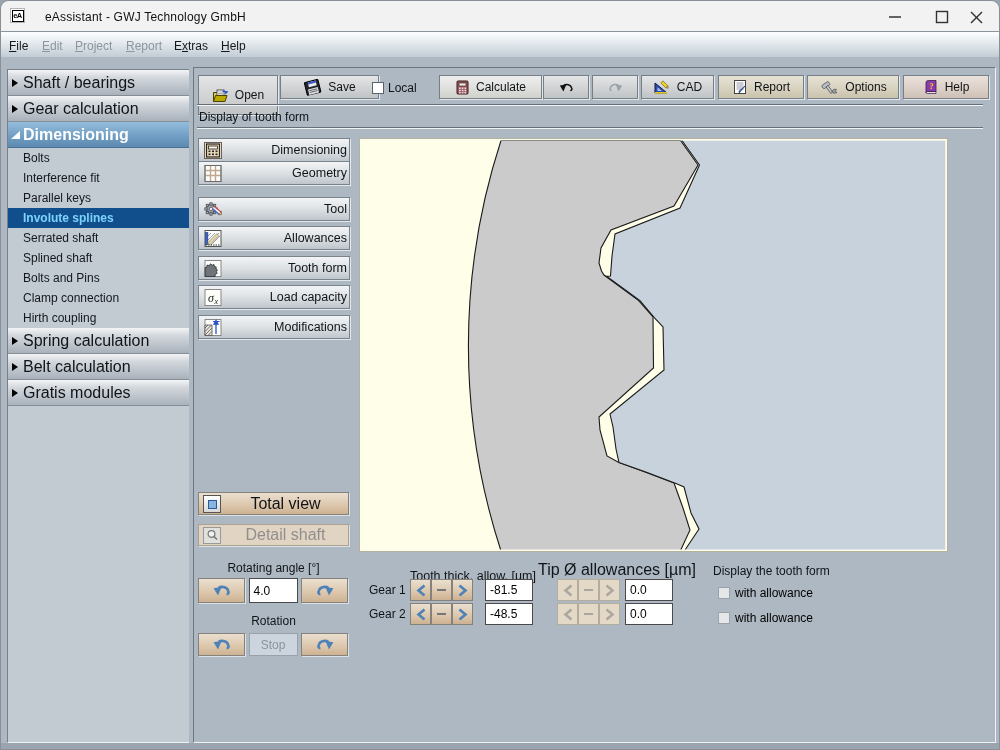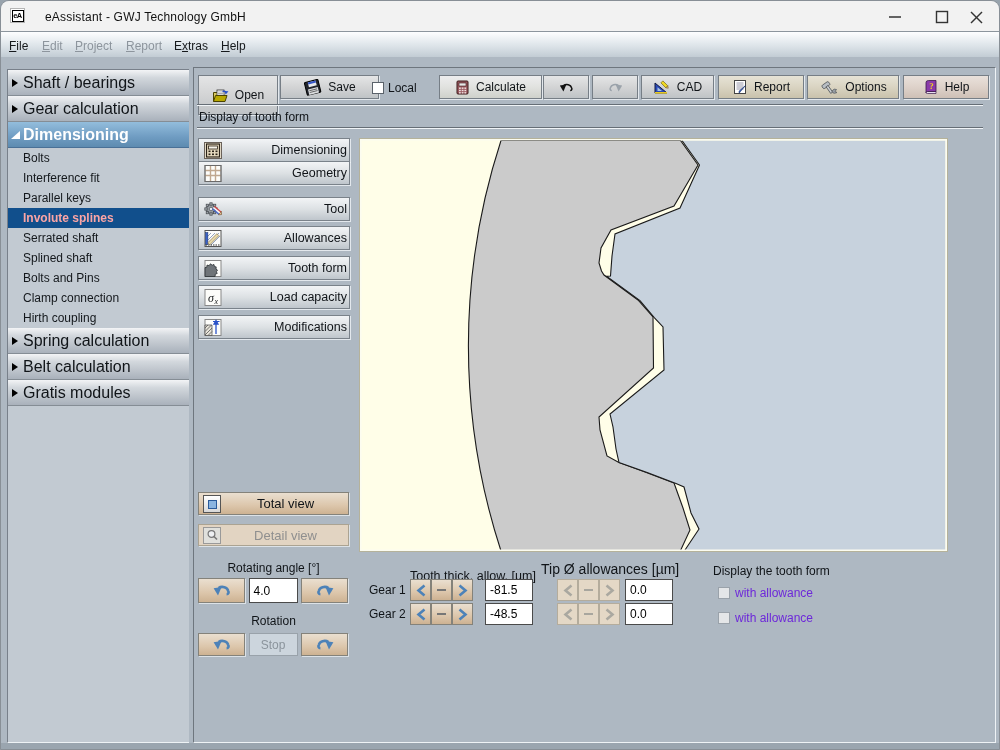--- a/index.html
+++ b/index.html
@@ -13,33 +13,33 @@
 #menubar{position:absolute;left:0;top:30px;width:100%;height:26px;background:linear-gradient(#fdfeff,#dde4e9 55%,#c2ccd4);border-top:1px solid #8c959d}
 .mi{position:absolute;top:7px;font-size:12px;color:#16191c}
 .mi.dis{color:#8d959d}
 #sidebar{position:absolute;left:6px;top:68px;width:182px;height:674px;background:#c2cad2;border-left:1px solid #78808a;border-top:1px solid #78808a;border-bottom:1px solid #eef2f5}
 .hdr{position:relative;width:100%;height:26px;background:linear-gradient(#f3f4f6,#d3d8dd 30%,#a9b1bb);border-bottom:1px solid #858d95;font-size:16px;color:#101418;line-height:25px}
 .hdr .tri{position:absolute;left:4px;top:9px;width:0;height:0;border-left:6px solid #000;border-top:4px solid transparent;border-bottom:4px solid transparent}
 .hdr .lbl{position:absolute;left:15px;top:0}
 .hdr.open{background:linear-gradient(#93bddc,#6f9cc2 60%,#5d8bb0);color:#fff;font-weight:bold;border-bottom:1px solid #497096}
 .hdr.open .tri{border-left:none;border-top:none;left:3px;top:9px;width:0;height:0;border-bottom:8px solid #fff;border-left:9px solid transparent}
 .itm{position:relative;width:100%;height:20px;font-size:12px;color:#14181c;line-height:20px;padding-left:15px}
-.itm.sel{background:#114f8c;color:#fca5a5;font-weight:bold}
+.itm.sel{background:#114f8c;color:#7dd3fc;font-weight:bold}
 #rp{position:absolute;left:192px;top:66px;width:803px;height:676px;background:#aeb8c2;border-left:1px solid #6e767e;border-top:1px solid #6e767e;border-right:1px solid #eef2f5;border-bottom:1px solid #eef2f5}
 .btn{position:absolute;display:flex;align-items:center;justify-content:center;gap:6px;font-size:12px;color:#101418;background:linear-gradient(#e4e5e6,#d3d4d5 50%,#bfc3c6);border:1px solid #767e86;box-shadow:1px 1px 0 rgba(240,244,247,.8)}
 .btn.warm{background:linear-gradient(#e6e3d6,#dad4c2 50%,#c9c2ac)}
 .btn.pink{background:linear-gradient(#e9e1db,#ded2ca 50%,#cec0b6)}
 .btn.lite{background:linear-gradient(#ededee,#e1e2df 50%,#cfd1cb)}
-.beige{position:absolute;display:flex;align-items:center;font-size:13px;color:#101418;background:linear-gradient(#eadfd0,#dcc6ab 60%,#cdb292);border:1px solid #84827a;box-shadow:1px 1px 0 rgba(240,244,247,.7)}
+.beige{position:absolute;display:flex;align-items:center;font-size:16px;color:#101418;background:linear-gradient(#eadfd0,#dcc6ab 60%,#cdb292);border:1px solid #84827a;box-shadow:1px 1px 0 rgba(240,244,247,.7)}
 .beige.dis{background:#e2d4c2;border:1px solid #aba392;color:#8f8f8f}
 .sbtn{position:absolute;width:21px;height:22px;display:flex;align-items:center;justify-content:center;background:linear-gradient(#eadfd0,#dcc6ab 60%,#cdb292);border:1px solid #84827a}
 .inp{position:absolute;background:#fff;border:1px solid #4a4a4a;font-size:12px;color:#000;padding-left:4px;display:flex;align-items:center}
 .groove{position:absolute;height:2px;border-top:1px solid #666e76;border-bottom:1px solid #f0f4f7}
 .lab{position:absolute;font-size:12px;color:#101418;white-space:nowrap}
-.lab.gray{color:#6d28d9}
+.lab.gray{color:#000000}
 .cb{position:absolute;width:12px;height:12px;background:#fff;border:1px solid #5a626a}
 .cb.dis{background:#e4e6e8;border:1px solid #9aa2aa}
 </style>
 </head>
 <body>
 <div id="win">
 <div id="titlebar">
   <div id="appico">
         <div class="in">eA</div>
       </div>
@@ -318,21 +318,21 @@
       </span>
   <span style="position:absolute;left:24px;right:0;text-align:center">Total view</span>
     </div>
 <div class="beige dis" style="left:197px;top:523px;width:151px;height:22px">
   <span style="position:absolute;left:4px;top:2px;width:18px;height:17px;background:#e0e0dc;border:1px solid #999;display:flex;align-items:center;justify-content:center">
         <svg width="13" height="13" viewBox="0 0 13 13">
           <circle cx="5.5" cy="5" r="3.4" fill="#eef0f2" stroke="#777" stroke-width="1.2"></circle>
           <line x1="8" y1="7.5" x2="11" y2="10.5" stroke="#777" stroke-width="1.6"></line>
         </svg>
       </span>
-  <span style="position:absolute;left:24px;right:0;text-align:center">Detail view</span>
+  <span style="position:absolute;left:24px;right:0;text-align:center">Detail shaft</span>
     </div>
 <div class="lab" style="left:197px;top:560px;width:151px;text-align:center">Rotating angle [°]</div>
 <div class="beige" style="left:197px;top:577px;width:47px;height:25px;justify-content:center">
   <svg width="20" height="15" viewBox="0 0 20 15">
         <path d="M6.5 5 A6 4.8 0 0 1 16.2 8 A2 2 0 0 1 14.6 11.2" fill="none" stroke="#4d82b8" stroke-width="2.6"></path>
         <path d="M1.6 5.2 L9.6 4 L6 12.4 Z" fill="#4d82b8"></path>
       </svg>
     </div>
 <div class="inp" style="left:247.5px;top:577px;width:49px;height:25px">4.0</div>
 <div class="beige" style="left:300px;top:577px;width:47px;height:25px;justify-content:center">
@@ -351,21 +351,21 @@
 <div style="position:absolute;left:247.5px;top:632px;width:49px;height:23px;background:#ccd5dd;border:1px solid #99a2aa;color:#8b949c;font-size:12px;display:flex;align-items:center;justify-content:center">Stop</div>
 <div class="beige" style="left:300px;top:632px;width:47px;height:23px;justify-content:center">
   <svg width="20" height="15" viewBox="0 0 20 15">
         <path d="M13.5 5 A6 4.8 0 0 0 3.8 8 A2 2 0 0 0 5.4 11.2" fill="none" stroke="#4d82b8" stroke-width="2.6"></path>
         <path d="M18.4 5.2 L10.4 4 L14 12.4 Z" fill="#4d82b8"></path>
       </svg>
     </div>
 <div class="lab" style="left:360px;top:568px;width:224px;text-align:center;font-size:12.5px">Tooth thick. allow. [µm]</div>
 <div class="lab" style="left:368px;top:582px">Gear 1</div>
 <div class="lab" style="left:368px;top:606px">Gear 2</div>
-<div class="lab" style="left:540px;top:560px;width:184px;text-align:left;font-size:14px">Tip Ø allowances [µm]</div>
+<div class="lab" style="left:524px;top:560px;width:184px;text-align:center;font-size:16px">Tip Ø allowances [µm]</div>
 <div class="lab" style="left:712px;top:563px">Display the tooth form</div>
 <div class="cb dis" style="left:717px;top:586px"></div>
 <div class="lab gray" style="left:734px;top:585px">with allowance</div>
 <div class="cb dis" style="left:717px;top:611px"></div>
 <div class="lab gray" style="left:734px;top:610px">with allowance</div>
 <style>
 </style>
 <div class="sbtn" style="left:409px;top:578px">
       <svg width="14" height="15" viewBox="0 0 14 15">
         <path d="M10.5 2.5 L4.5 7.5 L10.5 12.5" fill="none" stroke="#4d82b8" stroke-width="2.6"></path>

